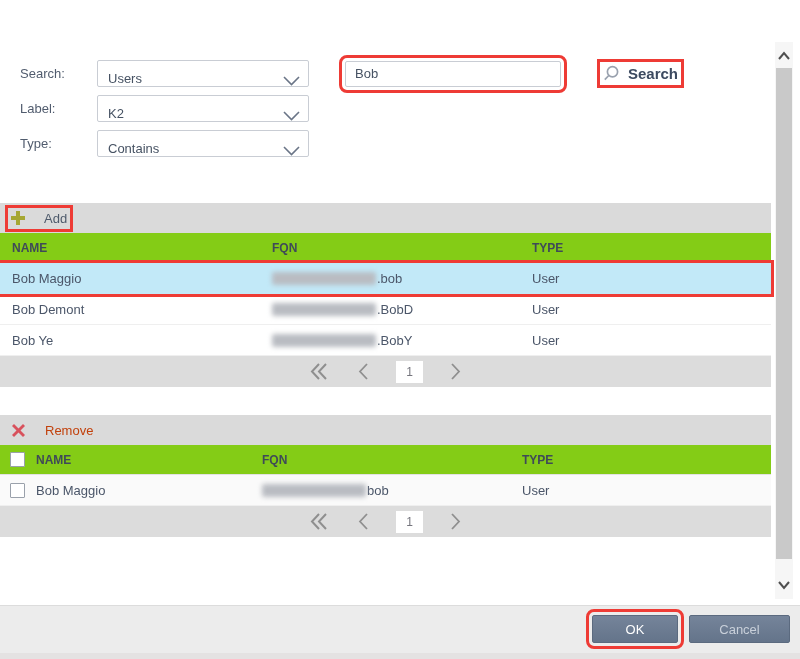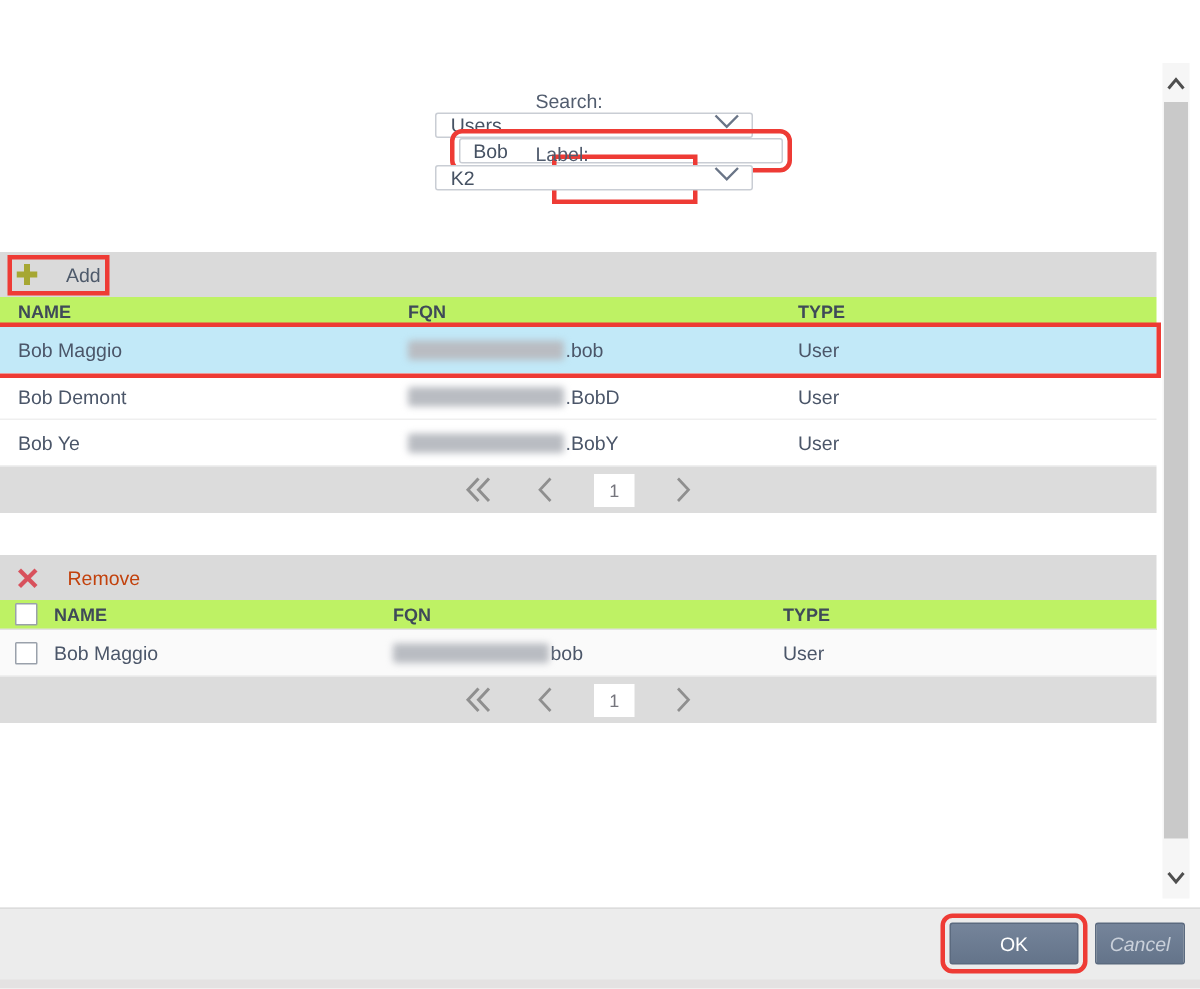--- a/index.html
+++ b/index.html
@@ -21,43 +21,43 @@
   .content { position:absolute; top:0; left:0; right:29px; bottom:0; }
 
   
   .scrollbar { position:absolute; top:2px; right:7px; width:18px; bottom:6px; background:#f6f6f6; }
   .sb-up, .sb-down { position:absolute; left:2px; width:14px; height:12px; cursor:pointer; }
   .sb-up { top:8px; } .sb-down { bottom:8px; }
   .sb-thumb { position:absolute; left:1px; width:16px; top:26px; bottom:40px; background:#c9c9c9; cursor:grab; }
 
   
   .form { padding:20px 0 0 20px; }
-  .form-row { display:flex; align-items:center; height:27px; margin-bottom:8px;flex-direction:column; }
+  .form-row { display:flex; align-items:center; height:27px; margin-bottom:8px; }
   .form-label { width:77px; font-size:13px; color:#515c6e; }
   .select { width:212px; height:27px; border:1px solid #c9cdd4; border-radius:2px; background:#fff;
-            display:flex; align-items:flex-start; justify-content:space-between; padding:0 8px 0 10px;
+            display:flex; align-items:flex-end; justify-content:space-between; padding:0 8px 0 10px;
             font-size:13px; color:#465263; cursor:pointer; }
   .search-input { margin-left:36px; width:216px; height:26px; border:1px solid #c9cdd4; border-radius:2px;
                   padding:0 9px; font-size:13px; color:#465263; font-family:"Liberation Sans",sans-serif; }
   .search-btn { margin-left:42px; display:flex; align-items:center; gap:7px; background:none; border:none;
-                font-size:18px; font-weight:bold; color:#3c4a60; cursor:pointer;
+                font-size:15px; font-weight:bold; color:#3c4a60; cursor:pointer;
                 font-family:"Liberation Sans",sans-serif; }
 
   
   .annot { outline:3px solid #ee3b35; outline-offset:3px; }
   .annot-tight { outline:3px solid #ee3b35; outline-offset:0px; }
 
   
   .grid { margin-top:46px; }
   .grid2 { margin-top:28px; }
   .gtoolbar { height:30px; background:#dadada; display:flex; align-items:center; padding-left:11px; }
   .tool-btn { display:flex; align-items:center; gap:19px; background:none; border:none; cursor:pointer;
               font-size:13px; color:#4e5a6b; font-family:"Liberation Sans",sans-serif; }
   .tool-btn.disabled { color:#c2410c; cursor:default; }
-  .ghead { height:20px; background:#bef264; border-bottom:1px solid #e2e2e2; display:flex; align-items:center;
+  .ghead { height:30px; background:#84cc16; border-bottom:1px solid #e2e2e2; display:flex; align-items:center;
            font-size:12px; font-weight:bold; color:#3f4a58; }
   .grow { height:31px; display:flex; align-items:center; font-size:13px; color:#4b5669;
           border-bottom:1px solid #efefef; background:#fff; cursor:default;justify-content:flex-end; }
   .grow.selected { background:#c2e9f8; border-bottom-color:#c2e9f8; }
   .grow.shade { background:#fafafa; }
   .col-name { width:272px; padding-left:12px; }
   .col-fqn  { width:260px; }
   .col-type { flex:1; }
   .col-check { width:26px; padding-left:10px; display:flex; align-items:center; }
   .col-name-cb { width:236px; padding-left:10px; }
@@ -72,21 +72,21 @@
               color:#75757d; font-family:"Liberation Sans",sans-serif; }
 
   
   .footer { position:absolute; left:0; right:0; bottom:0; height:54px; background:#ececec;
             border-top:1px solid #dcdcdc; display:flex; align-items:center; justify-content:flex-end;
             padding:0 10px 7px 0; gap:11px; }
   .footer:after { content:""; position:absolute; left:0; right:0; bottom:0; height:6px; background:#e4e2e2; }
   .btn { height:28px; border:1px solid #5b6a7f; border-radius:2px; font-size:13px; cursor:pointer;
          background:linear-gradient(180deg,#75849a,#64748a); font-family:"Liberation Sans",sans-serif; }
   .btn-ok { width:86px; color:#ffffff; }
-  .btn-cancel { width:60px; color:#c9d0da;font-style:italic; }
+  .btn-cancel { width:101px; color:#c9d0da; }
 </style>
 </head>
 <body>
 
 <div class="dialog">
 
 
   <div class="body">
     <div class="content">
 
@@ -105,20 +105,29 @@
               <circle cx="9.5" cy="6.8" r="5.1" fill="none" stroke="#99a1ae" stroke-width="1.7"></circle>
               <line x1="5.8" y1="10.5" x2="1.8" y2="14.6" stroke="#99a1ae" stroke-width="1.7"></line>
             </svg>
             <span>Search</span>
           </button>
         </div>
         <div class="form-row">
           <div class="form-label">Label:</div>
           <div class="select">
             <span>K2</span>
+            <svg width="17" height="10" viewBox="0 0 17 10">
+              <polyline points="1,1 8.5,8.5 16,1" fill="none" stroke="#6a7587" stroke-width="1.6"></polyline>
+            </svg>
+          </div>
+        </div>
+        <div class="form-row">
+          <div class="form-label">Type:</div>
+          <div class="select">
+            <span>Contains</span>
             <svg width="17" height="10" viewBox="0 0 17 10">
               <polyline points="1,1 8.5,8.5 16,1" fill="none" stroke="#6a7587" stroke-width="1.6"></polyline>
             </svg>
           </div>
         </div>
       </div>
 
       <div class="grid">
         <div class="gtoolbar">
           <button class="tool-btn annot">

